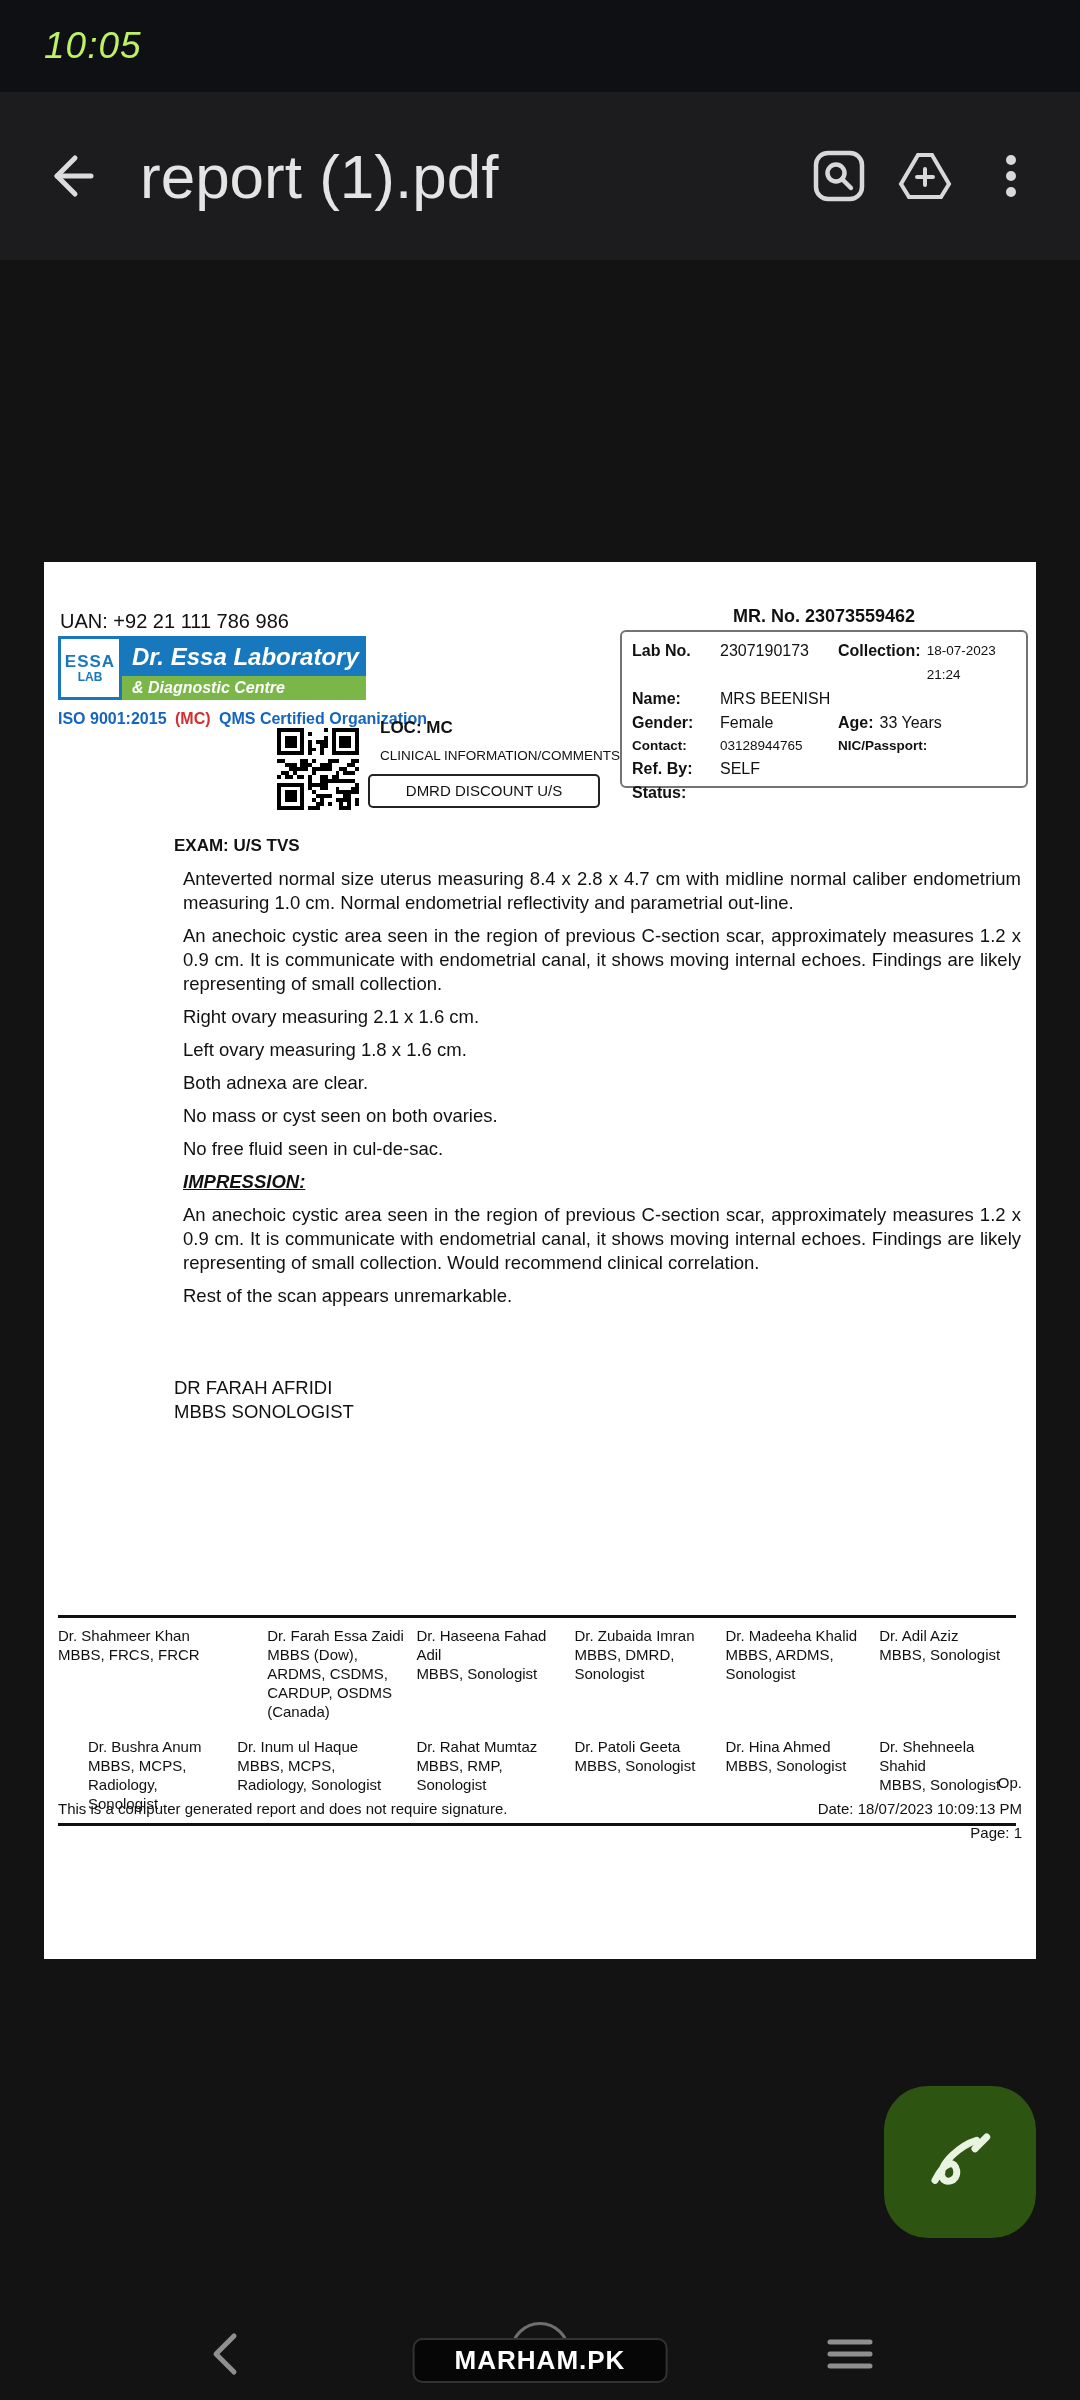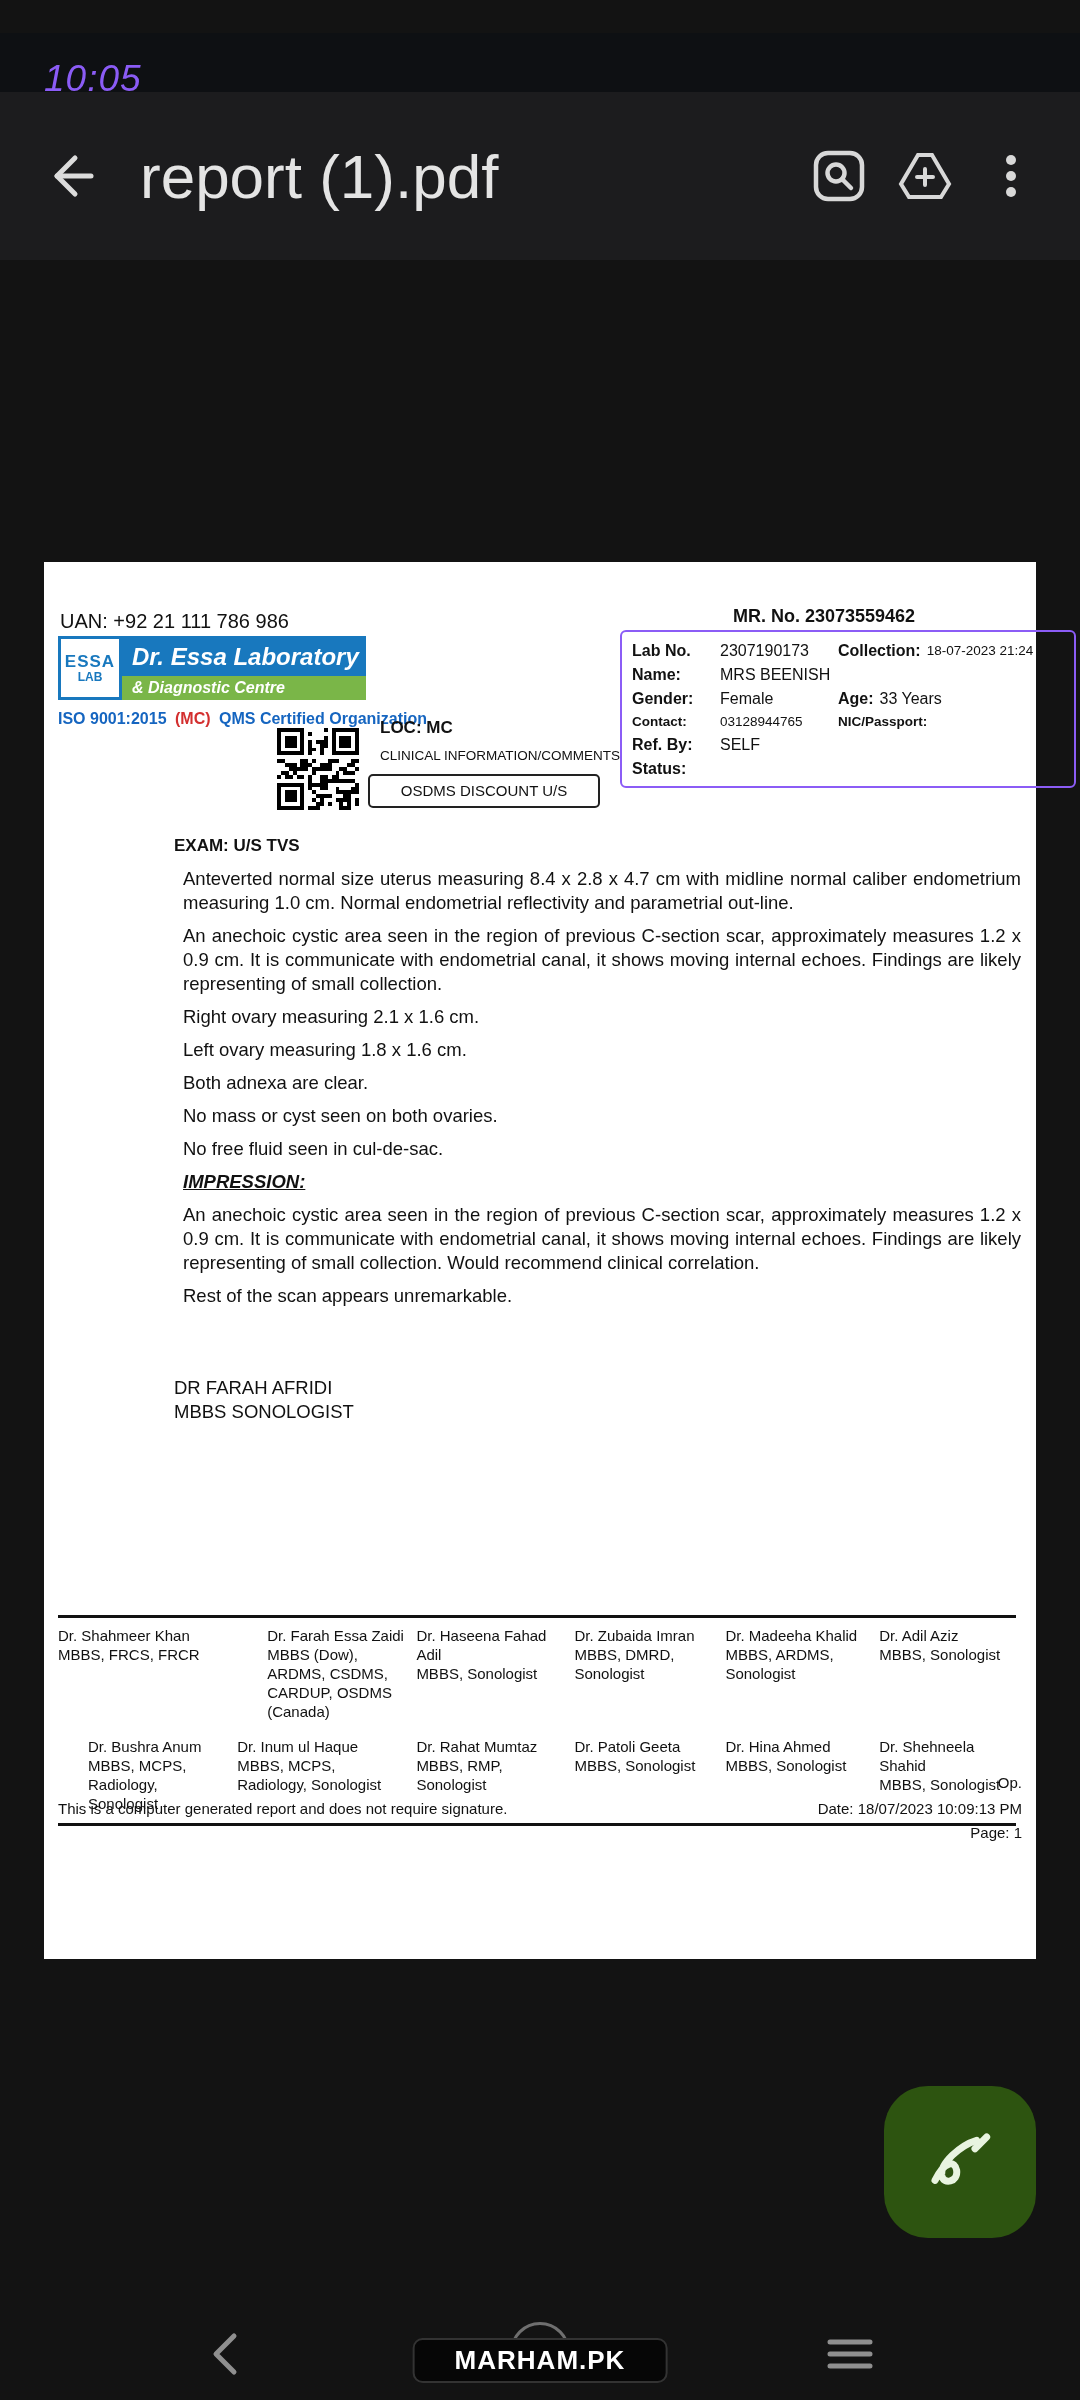--- a/index.html
+++ b/index.html
@@ -1,21 +1,21 @@
 <!DOCTYPE html>
 <html><head>
 <meta charset="utf-8">
 <style>
   html,body{margin:0;padding:0;width:1080px;height:2400px;background:#131313;overflow:hidden;
     font-family:"Liberation Sans",sans-serif;}
   #screen{position:relative;width:1080px;height:2400px;}
 
   
   .status-bar{position:absolute;top:0;left:0;right:0;height:92px;background:#0e1013;
-    display:flex;align-items:center;padding:0 44px;box-sizing:border-box;color:#8b5cf6;margin-top:33px;}
+    display:flex;align-items:center;padding:0 44px;box-sizing:border-box;color:#bef264;}
   .status-time{font-size:37px;font-style:italic;font-weight:500;letter-spacing:1px;}
   .status-right{margin-left:auto;display:flex;align-items:center;gap:14px;}
   .volte{display:flex;flex-direction:column;align-items:center;line-height:15px;
     font-size:15px;font-weight:bold;font-style:italic;}
   .net-label{font-size:30px;font-weight:bold;font-style:italic;}
   .battery{position:relative;width:26px;height:42px;background:#e8503a;border-radius:5px;margin-left:4px;}
   .battery::before{content:"";position:absolute;top:-6px;left:7px;width:12px;height:6px;
     background:#e8503a;border-radius:2px;}
   .battery-inner{position:absolute;left:6px;top:9px;width:14px;height:22px;border:3px solid #7e1d10;
     border-radius:3px;box-sizing:border-box;}
@@ -40,21 +40,21 @@
   .logo-right{width:244px;display:flex;flex-direction:column;}
   .logo-name{background:#1878be;color:#fff;font-size:24px;font-weight:bold;font-style:italic;
     padding:7px 10px 5px;white-space:nowrap;}
   .logo-sub{background:#7ab648;color:#fff;font-size:16px;font-weight:bold;font-style:italic;
     padding:3px 10px;}
   .iso-line{position:absolute;left:14px;top:148px;font-size:16px;font-weight:bold;color:#1565c0;}
   .iso-line .iso-r{color:#d32f2f;margin:0 4px;}
 
   .mr-no{position:absolute;left:576px;top:44px;width:408px;text-align:center;font-weight:bold;
     font-size:18px;}
-  .patient-box{position:absolute;left:576px;top:68px;width:456px;height:158px;border:2px solid #8b5cf6;
+  .patient-box{position:absolute;left:576px;top:68px;width:408px;height:158px;border:2px solid #737373;
     border-radius:6px;box-sizing:border-box;padding:7px 10px 16px;font-size:16px;}
   .pr{display:flex;line-height:24px;}
   .pl{font-weight:bold;}
   .w1{width:88px;flex:0 0 auto;}
   .v1{width:118px;flex:0 0 auto;}
   .w2{flex:0 0 auto;margin-right:6px;}
   .small{font-size:13.5px;}
   .pr-small{line-height:22px;}
 
   .qr{position:absolute;left:233px;top:166px;width:82px;height:82px;}
@@ -209,21 +209,21 @@
         <rect x="14" y="0" width="7" height="7" fill="#000"></rect>
           <rect x="15" y="1" width="5" height="5" fill="#fff"></rect>
           <rect x="16" y="2" width="3" height="3" fill="#000"></rect>
         <rect x="0" y="14" width="7" height="7" fill="#000"></rect>
           <rect x="1" y="15" width="5" height="5" fill="#fff"></rect>
           <rect x="2" y="16" width="3" height="3" fill="#000"></rect>
       </g>
     </svg>
     <div class="loc">LOC: MC</div>
     <div class="clinical">CLINICAL INFORMATION/COMMENTS</div>
-    <div class="dept-box">OSDMS DISCOUNT U/S</div>
+    <div class="dept-box">DMRD DISCOUNT U/S</div>
 
     <div class="body-text">
       <div class="exam">EXAM: U/S TVS</div>
       <p class="mt-p1">Anteverted normal size uterus measuring 8.4 x 2.8 x 4.7 cm with midline normal caliber endometrium measuring 1.0 cm. Normal endometrial reflectivity and parametrial out-line.</p>
       <p class="mt-p2">An anechoic cystic area seen in the region of previous C-section scar, approximately measures 1.2 x 0.9 cm. It is communicate with endometrial canal, it shows moving internal echoes. Findings are likely representing of small collection.</p>
       <p class="mt-ov plain">Right ovary measuring 2.1 x 1.6 cm.</p>
       <p class="plain">Left ovary measuring 1.8 x 1.6 cm.</p>
       <p class="mt-ad plain">Both adnexa are clear.</p>
       <p class="mt-ma plain">No mass or cyst seen on both ovaries.</p>
       <p class="mt-fl plain">No free fluid seen in cul-de-sac.</p>

